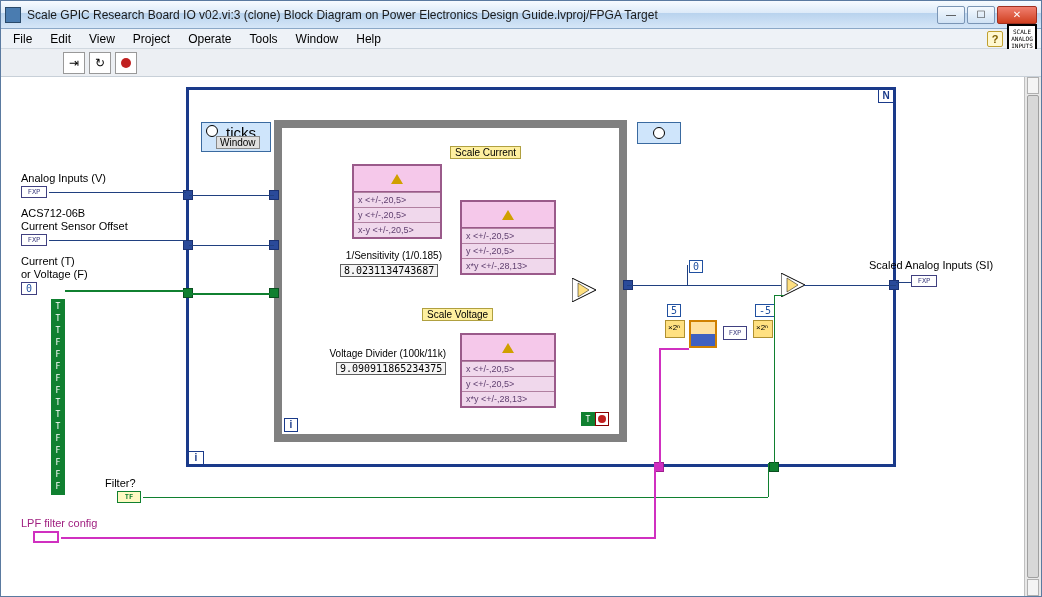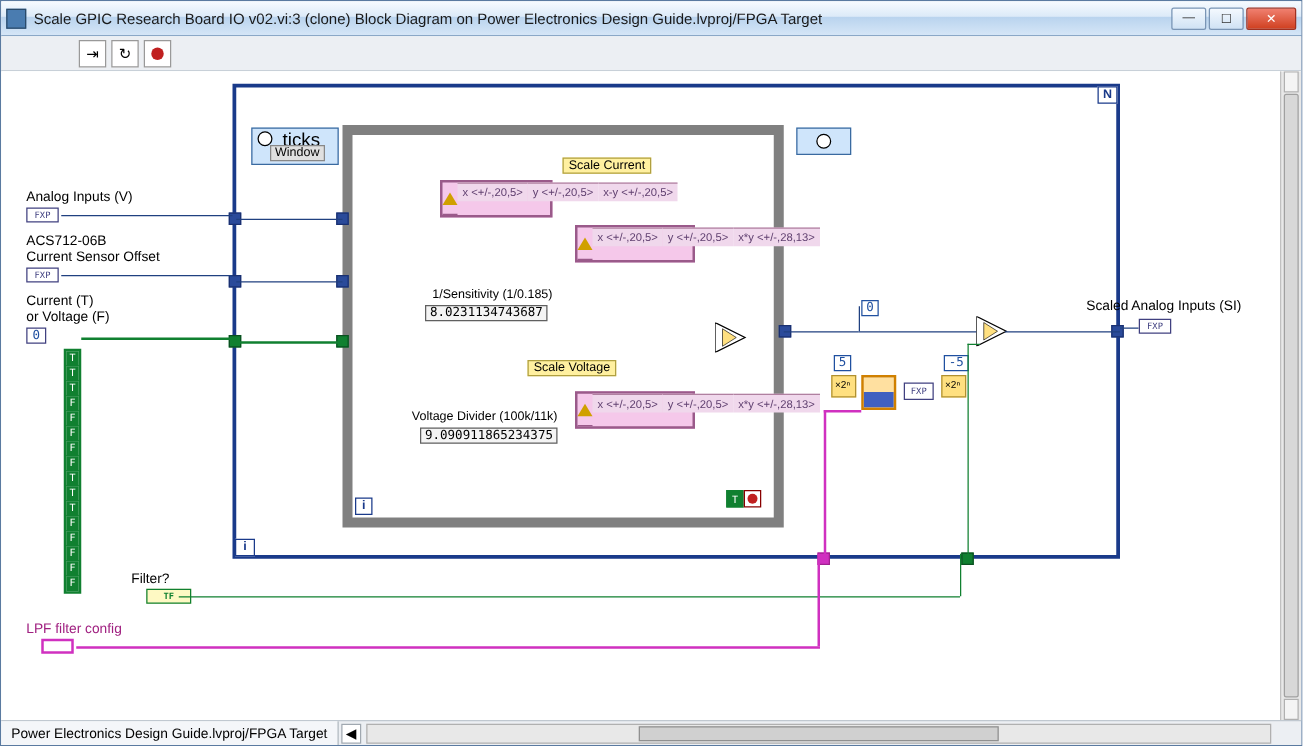--- a/index.html
+++ b/index.html
@@ -296,20 +296,21 @@
     background: #fff0a0;
     border: 1px solid #b0a040;
     padding: 0 4px;
     font-size: 10px;
   }
   .mult-node {
     position: absolute;
     background: #f5c8ea;
     border: 2px solid #9a5a8a;
     display: flex;
+    flex-direction: column;
   }
   .mult-head {
     height: 26px;
     display: flex;
     align-items: center;
     justify-content: center;
     border-bottom: 1px solid #9a5a8a;
   }
   .mult-head .tri {
     width: 0; height: 0;
@@ -396,21 +397,21 @@
     font-family: monospace;
   }
   .subvi {
     position: absolute;
     width: 28px; height: 28px;
     border: 2px solid #d08000;
     background: linear-gradient(to bottom, #ffe0a0 50%, #4060c0 50%);
   }
   .tf-badge {
     position: absolute;
-    width: 36px; height: 12px;
+    width: 24px; height: 12px;
     border: 1px solid #108030;
     background: #fef9c3;
     font-size: 7px;
     color: #108030;
     text-align: center;
     line-height: 11px;
     font-family: monospace;
     font-weight: bold;
   }
   .cluster-badge {
@@ -501,20 +502,36 @@
   <div class="titlebar">
     <div class="app-icon"></div>
     <div class="title-text">Scale GPIC Research Board IO v02.vi:3 (clone) Block Diagram on Power Electronics Design Guide.lvproj/FPGA Target</div>
     <div class="win-btns">
       <div class="win-btn">—</div>
       <div class="win-btn">☐</div>
       <div class="win-btn close">✕</div>
     </div>
   </div>
 
+  <div class="menubar">
+    <div class="menu-item">File</div>
+    <div class="menu-item">Edit</div>
+    <div class="menu-item">View</div>
+    <div class="menu-item">Project</div>
+    <div class="menu-item">Operate</div>
+    <div class="menu-item">Tools</div>
+    <div class="menu-item">Window</div>
+    <div class="menu-item">Help</div>
+    <div class="menu-right">
+      <div class="help-icon">?</div>
+      <div class="scale-badge" style="white-space:pre;">SCALE
+ANALOG
+INPUTS</div>
+    </div>
+  </div>
 
   <div class="toolbar">
     <div style="width:50px"></div>
     <div class="tool-btn run"></div>
     <div class="tool-btn cont"></div>
     <div class="tool-btn stop"></div>
   </div>
 
   <div class="canvas-wrap">
     <div class="canvas">
@@ -680,22 +697,14 @@
 
       <div class="term-label" style="left:868px; top:182px;">Scaled Analog Inputs (SI)</div>
       <div class="fxp-badge" style="left:910px; top:198px;">FXP</div>
 
     </div>
     <div class="vscroll">
       <div class="vthumb"></div>
     </div>
   </div>
 
-  <div class="statusbar">
-    <div class="status-path">Power Electronics Design Guide.lvproj/FPGA Target</div>
-    <div class="status-nav">◀</div>
-    <div class="hscroll">
-      <div class="hthumb"></div>
-    </div>
-    <div style="width:20px"></div>
-  </div>
 
 </div>
 
 </body></html>

